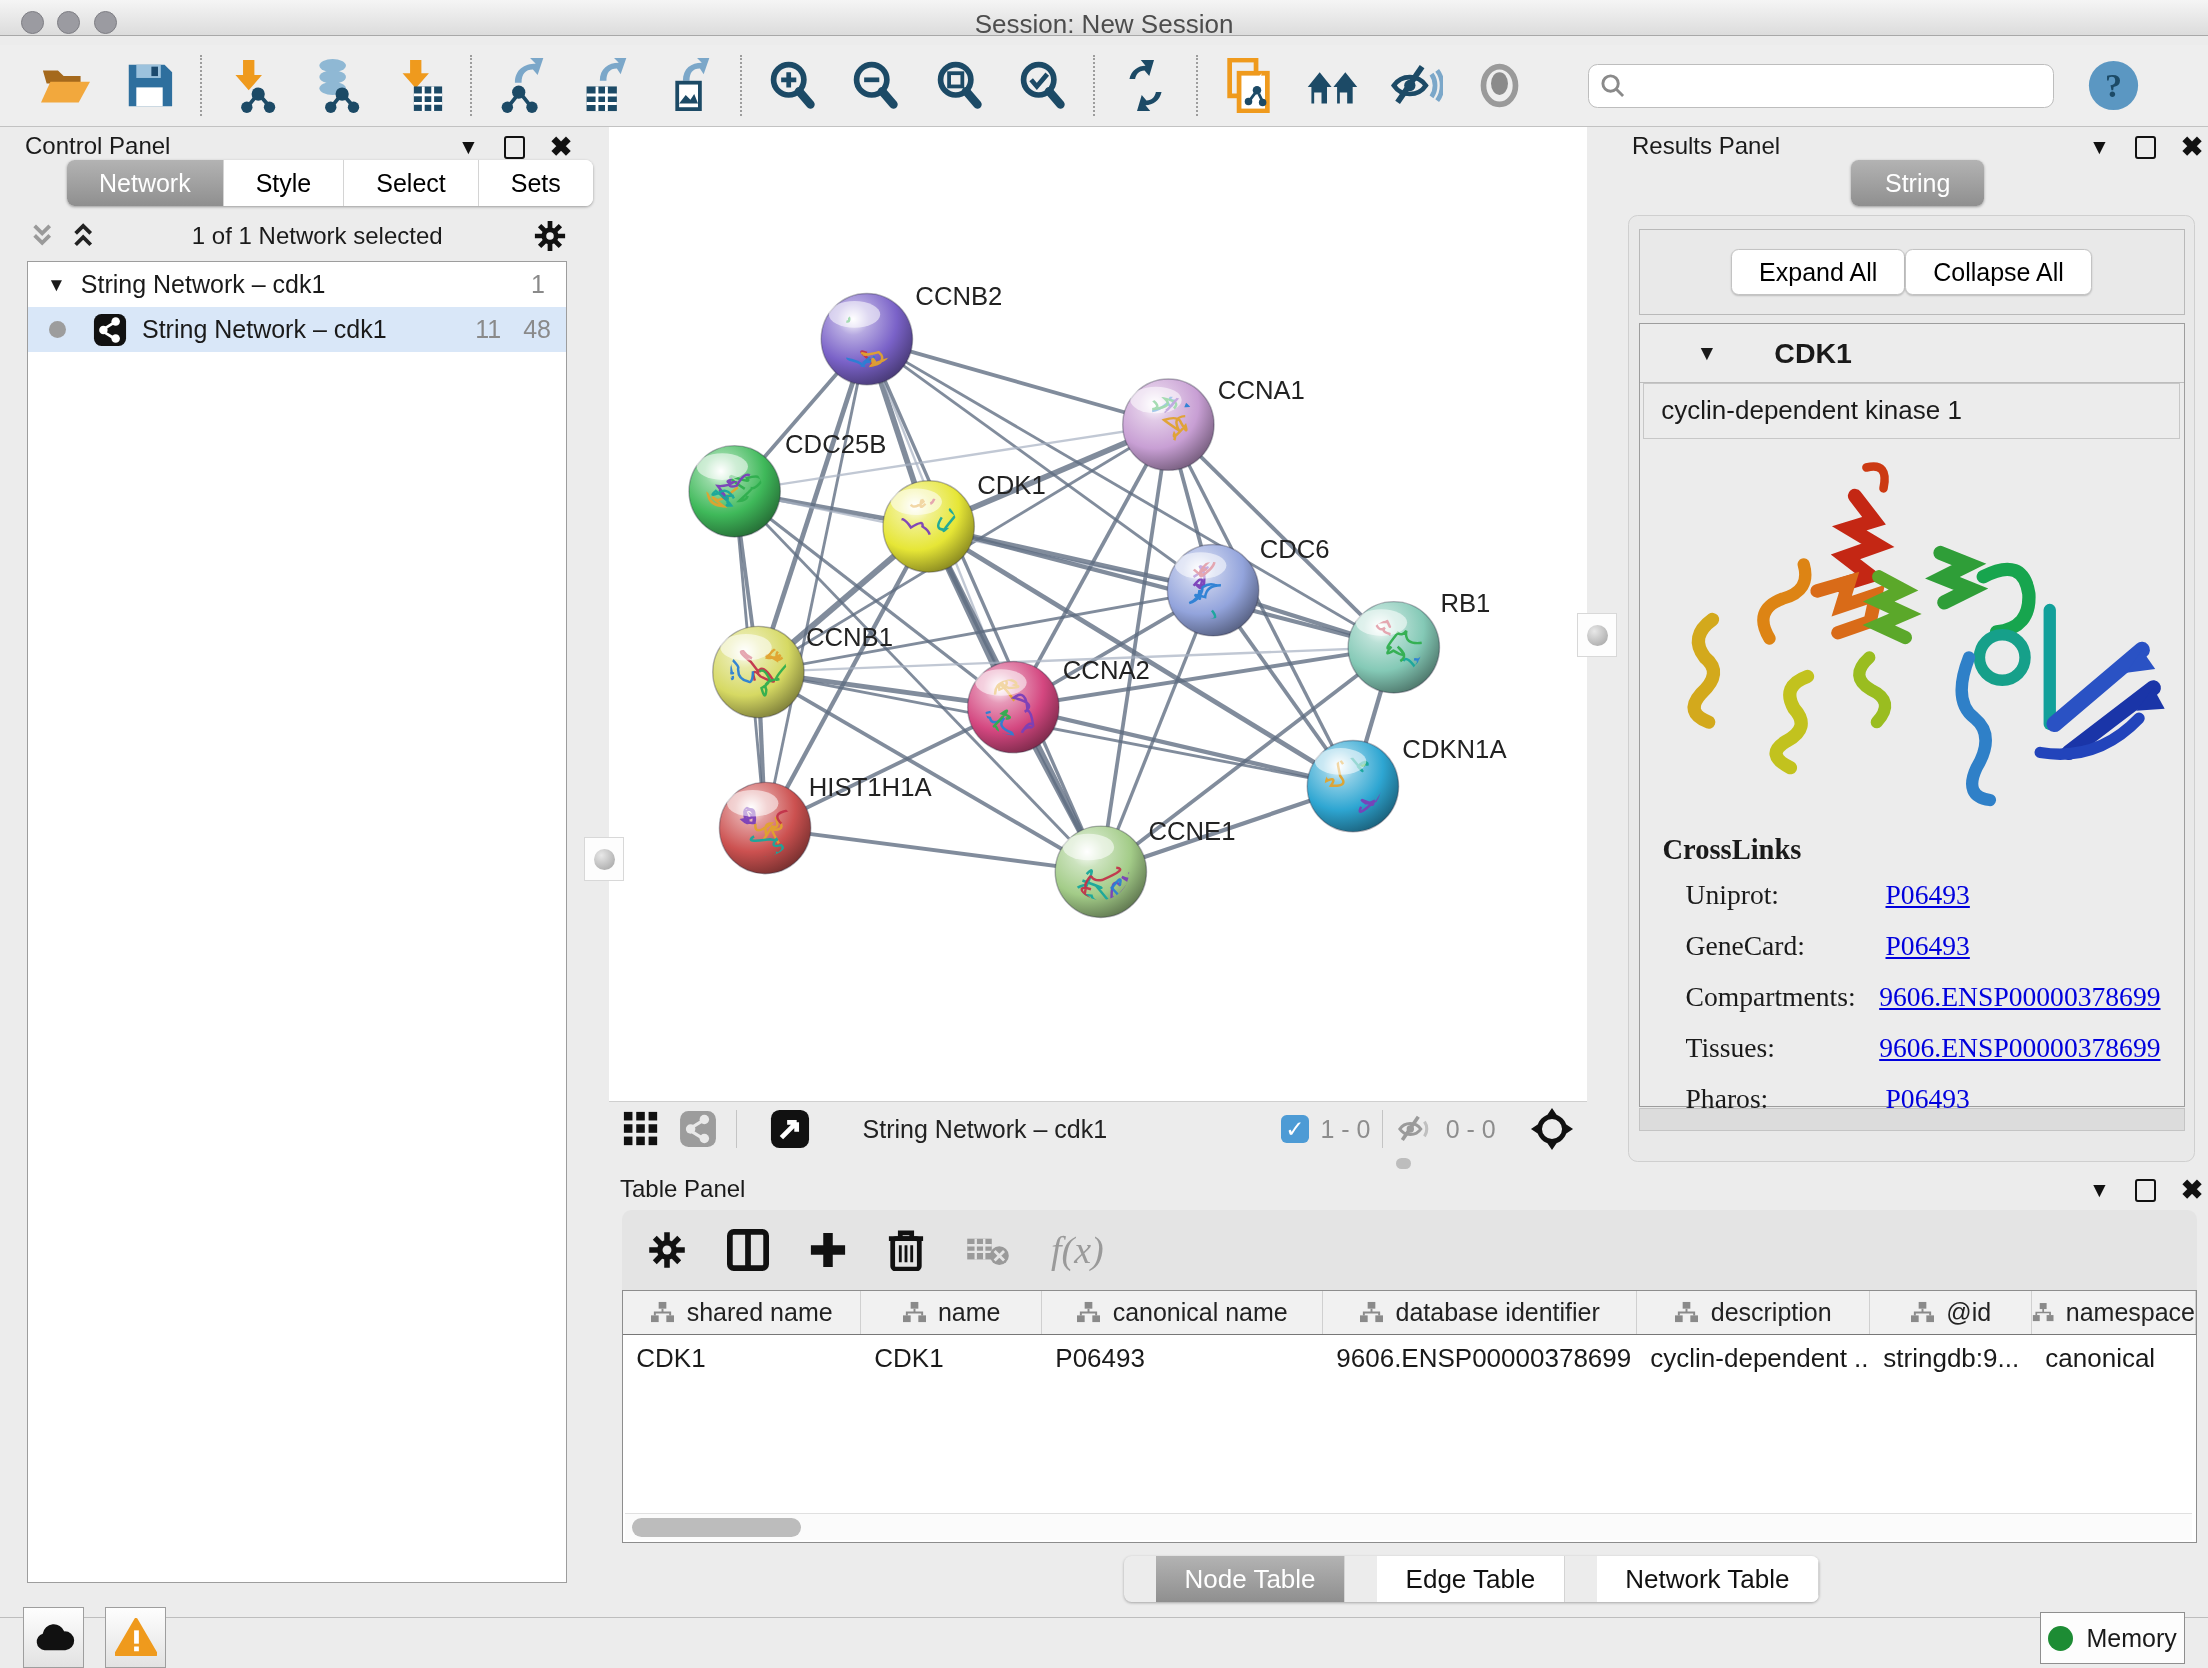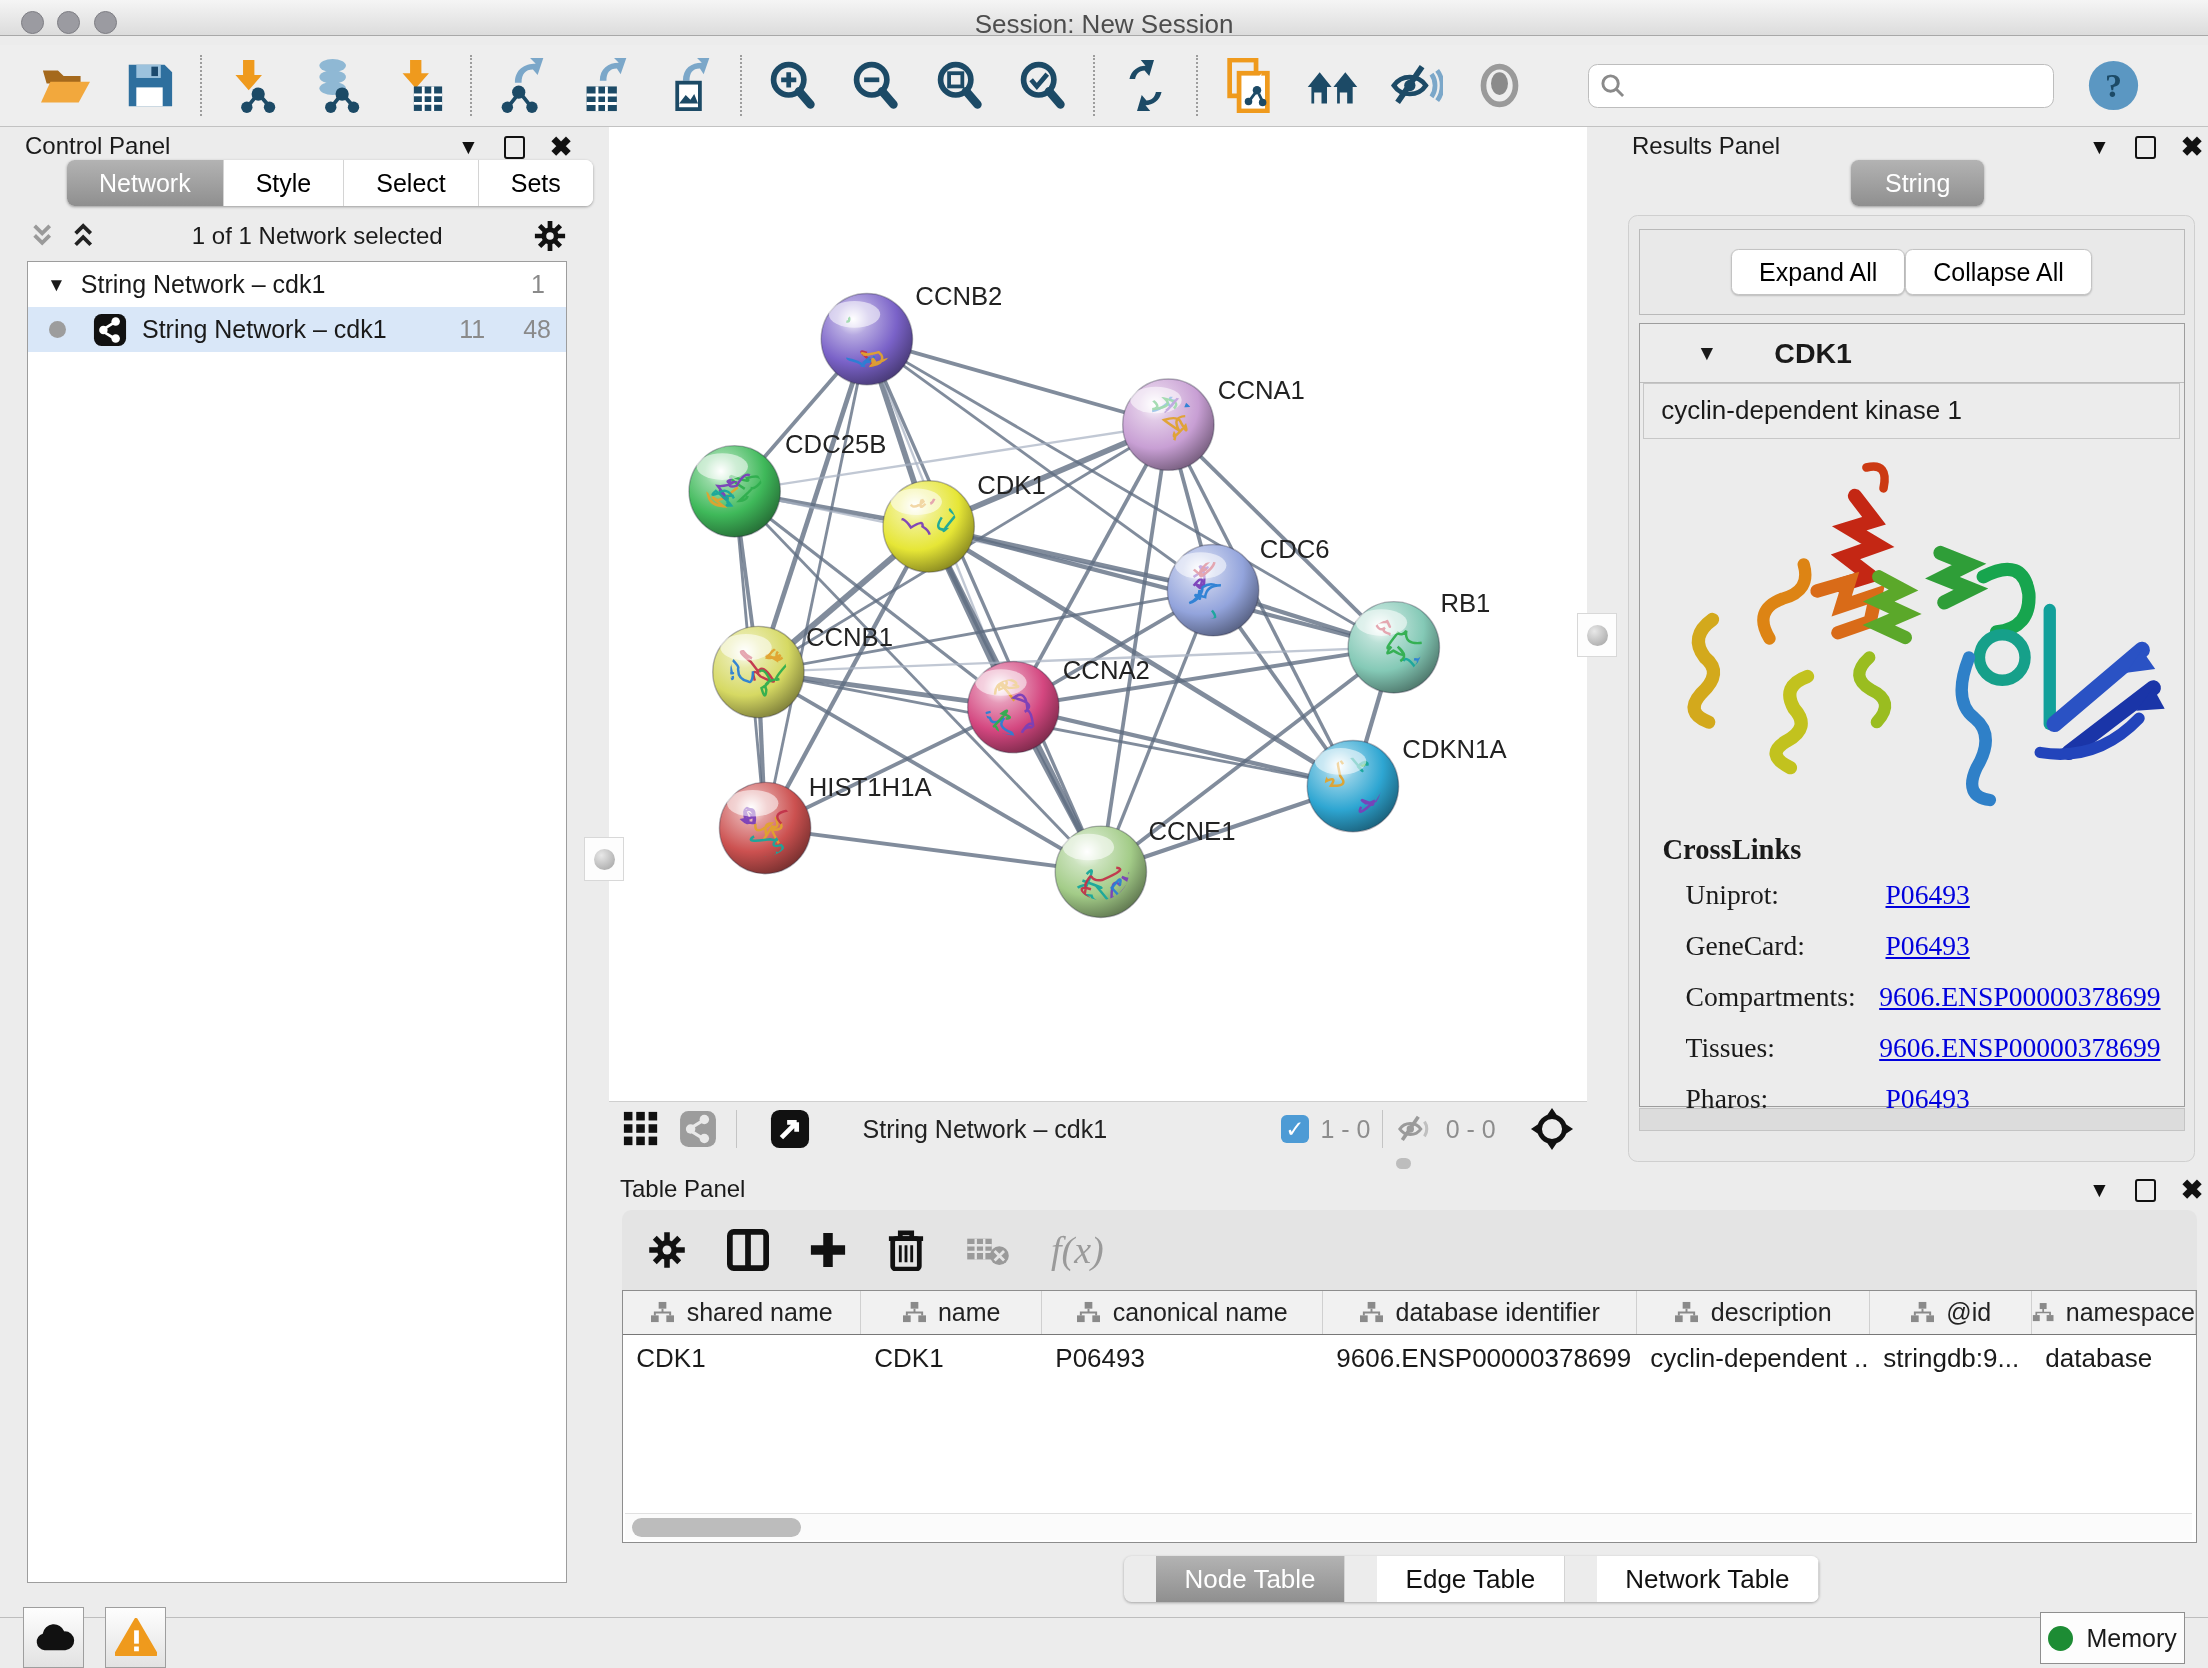--- a/index.html
+++ b/index.html
@@ -334,21 +334,21 @@
     <svg width="34" height="34" viewBox="0 0 36 36" style="margin-right:15px;">
       <rect x="1" y="1" width="34" height="34" rx="8" fill="#111"></rect>
       <g fill="#fff">
           <circle cx="24" cy="9" r="4.5"></circle>
           <circle cx="11" cy="18" r="4.5"></circle>
           <circle cx="24" cy="27" r="4.5"></circle>
           <path d="M21 11l-8 5M13 21l8 5" stroke="#fff" stroke-width="3"></path>
         </g>
     </svg>
     <span style="flex:1;">String Network – cdk1</span>
-    <span class="num" style="margin-right:38px;">11</span>
+    <span class="num" style="margin-right:22px;">11</span>
     <span class="num" style="margin-right:15px;">48</span>
   </div>
 </div>
 
 <div class="netview">
   <svg id="net-svg" width="978" height="974" viewBox="0 0 1028 1024">
       <defs>
         <radialGradient id="ng0" cx="35%" cy="28%" r="80%">
           <stop offset="0%" stop-color="#ffffff"></stop>
           <stop offset="22%" stop-color="rgb(182,169,225)"></stop>
@@ -857,21 +857,21 @@
       </div>
     </div>
   <div id="table-body">
       <div class="tp-row">
         <div class="td" style="width: 238px;">CDK1</div>
         <div class="td" style="width: 181px;">CDK1</div>
         <div class="td" style="width: 281px;">P06493</div>
         <div class="td" style="width: 314px;">9606.ENSP00000378699</div>
         <div class="td" style="width: 233px;">cyclin-dependent ...</div>
         <div class="td" style="width: 162px;">stringdb:9...</div>
-        <div class="td" style="width: 164px;">database</div>
+        <div class="td" style="width: 164px;">canonical</div>
       </div>
     </div>
   <div class="tp-hscroll">
       <div class="tp-hthumb"></div>
     </div>
 </div>
 
 <div class="tp-tabs" id="table-tabs">
     <div class="tp-tab active">Node Table</div>
     <div class="tp-tab">Edge Table</div>

